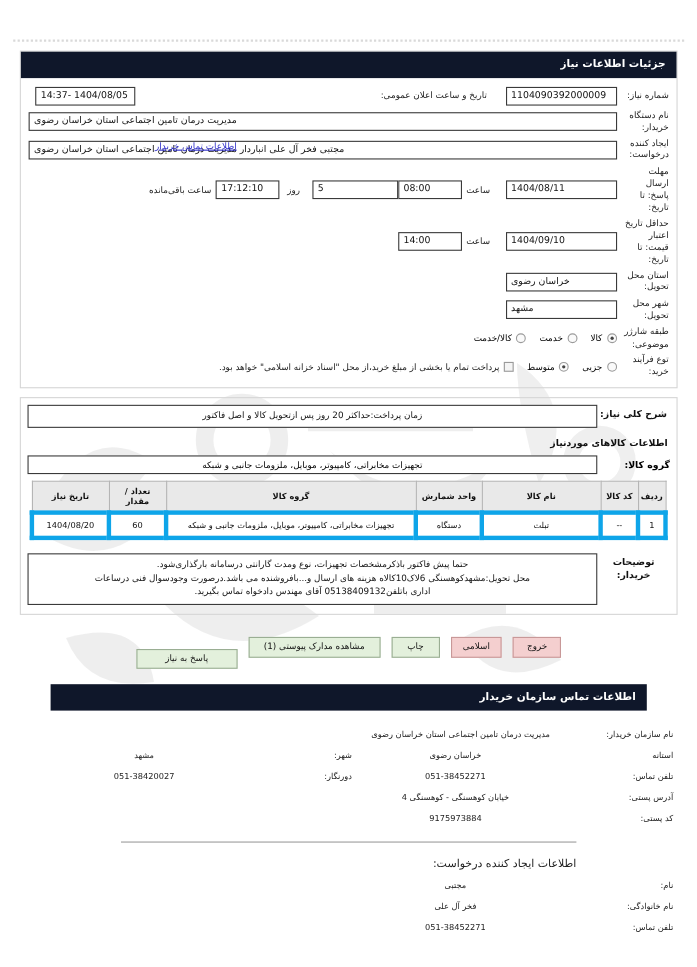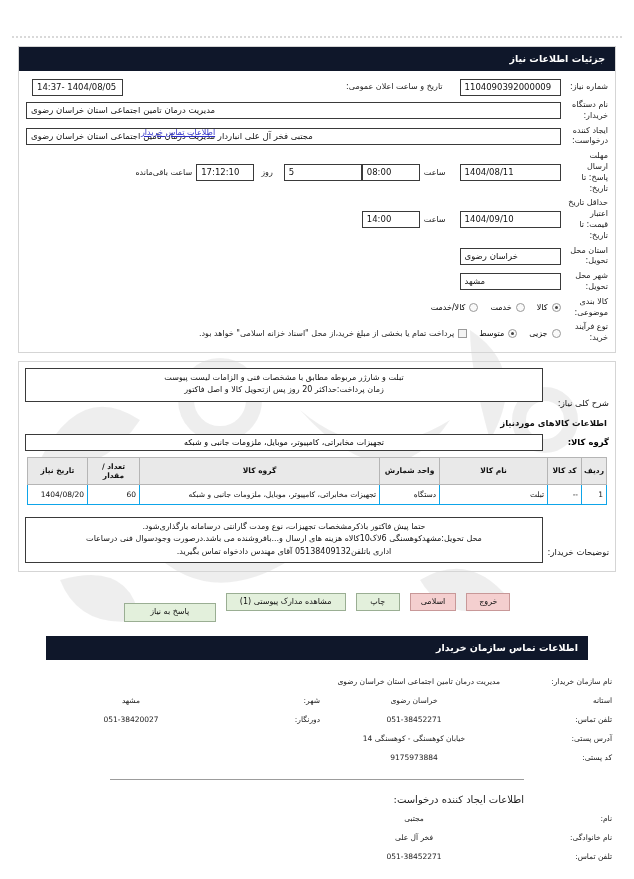--- a/index.html
+++ b/index.html
@@ -116,22 +116,22 @@
   .chk {
     width: 9px; height: 9px;
     border: 1px solid #9a9a9a; background: #f4f4f4;
     display: inline-block;
   }
   .note { font-size: 8px; color: #222; white-space: nowrap; }
 
   
   .sec-row { display: flex; align-items: flex-start; padding: 6px 6px 4px 6px; }
   .sec-lbl {
-    font-size: 8.5px; font-weight: normal; color: #111;
-    width: 66px; text-align: right; padding-top: 4px; line-height: 1.3; margin-top: 26px;
+    font-size: 8.5px; font-weight: bold; color: #111;
+    width: 66px; text-align: center; padding-top: 4px; line-height: 1.3;
   }
   .sec-box {
     flex: 1;
     border: 1px solid #3a3a3a;
     background: #ffffff;
     padding: 3px 6px 4px 6px;
     font-size: 8px;
     line-height: 1.55;
     text-align: center;
     color: #111;
@@ -161,34 +161,34 @@
   table.goods th {
     background: #e9e9e9;
     border: 1px solid #b5b5b5;
     font-size: 7.5px;
     font-weight: bold;
     color: #111;
     padding: 4px 2px;
     text-align: center;
   }
   table.goods td {
-    border: 1px solid #0ea5e9;
+    border: 4px solid #0ea5e9;
     font-size: 7.5px;
     color: #111;
     padding: 5px 3px;
-    text-align: right;
+    text-align: center;
     background: #ffffff;
   }
   .c-radif { width: 22px; }
   .c-code  { width: 34px; }
   .c-name  { width: 108px; }
   .c-unit  { width: 60px; margin-left: 14px; }
   .c-group { }
   .c-qty   { width: 52px; margin-top: 10px; }
-  .c-date  { width: 60px; }
+  .c-date  { width: 70px; }
 
   
   .btnbar {
     display: flex; justify-content: center; align-items: center;
     gap: 10px; padding: 10px 0 6px 0;
   }
   .btn {
     font-size: 8px; color: #111;
     padding: 3px 10px 4px 10px;
     border: 1px solid #9aae93;
@@ -334,21 +334,21 @@
 
         <tr>
           <td class="lbl">شهر محل تحویل:</td>
           <td>
             <span class="fld">مشهد</span>
           </td>
           <td colspan="3"></td>
         </tr>
 
         <tr>
-          <td class="lbl">کالا بندی موضوعی:</td>
+          <td class="lbl">طبقه شارژر موضوعی:</td>
           <td colspan="4">
             <div class="radios">
               <span class="radio-item">
                 <span class="radio on"></span>
                 <span>کالا</span>
               </span>
               <span class="radio-item">
                 <span class="radio"></span>
                 <span>خدمت</span>
               </span>
@@ -382,21 +382,20 @@
       </tbody>
         </table>
     </div>
   </div>
 
   <div class="panel">
 
     <div class="sec-row">
       <div class="sec-lbl">شرح کلی نیاز:</div>
       <div class="sec-box">
-        <span class="ln">تبلت و شارژر مربوطه مطابق با  مشخصات فنی و الزامات  لیست پیوست</span>
         <span class="ln">زمان  پرداخت:حداکثر 20 روز پس  ازتحویل کالا و اصل  فاکتور</span>
       </div>
     </div>
 
     <div class="sub-title">اطلاعات کالاهای موردنیاز</div>
 
     <div class="group-row">
       <div class="group-lbl">گروه کالا:</div>
       <div class="group-fld">تجهیزات مخابراتی، کامپیوتر، موبایل، ملزومات جانبی و شبکه</div>
     </div>
@@ -463,21 +462,21 @@
           <td class="v2">مشهد</td>
         </tr>
         <tr>
           <td class="k">تلفن تماس:</td>
           <td class="v">051-38452271</td>
           <td class="k2">دورنگار:</td>
           <td class="v2">051-38420027</td>
         </tr>
         <tr>
           <td class="k">آدرس پستی:</td>
-          <td class="v">خیابان کوهسنگی - کوهسنگی 14</td>
+          <td class="v">خیابان کوهسنگی - کوهسنگی 4</td>
           <td class="k2"></td>
           <td class="v2"></td>
         </tr>
         <tr>
           <td class="k">کد پستی:</td>
           <td class="v">9175973884</td>
           <td class="k2"></td>
           <td class="v2"></td>
         </tr>
       </tbody>

